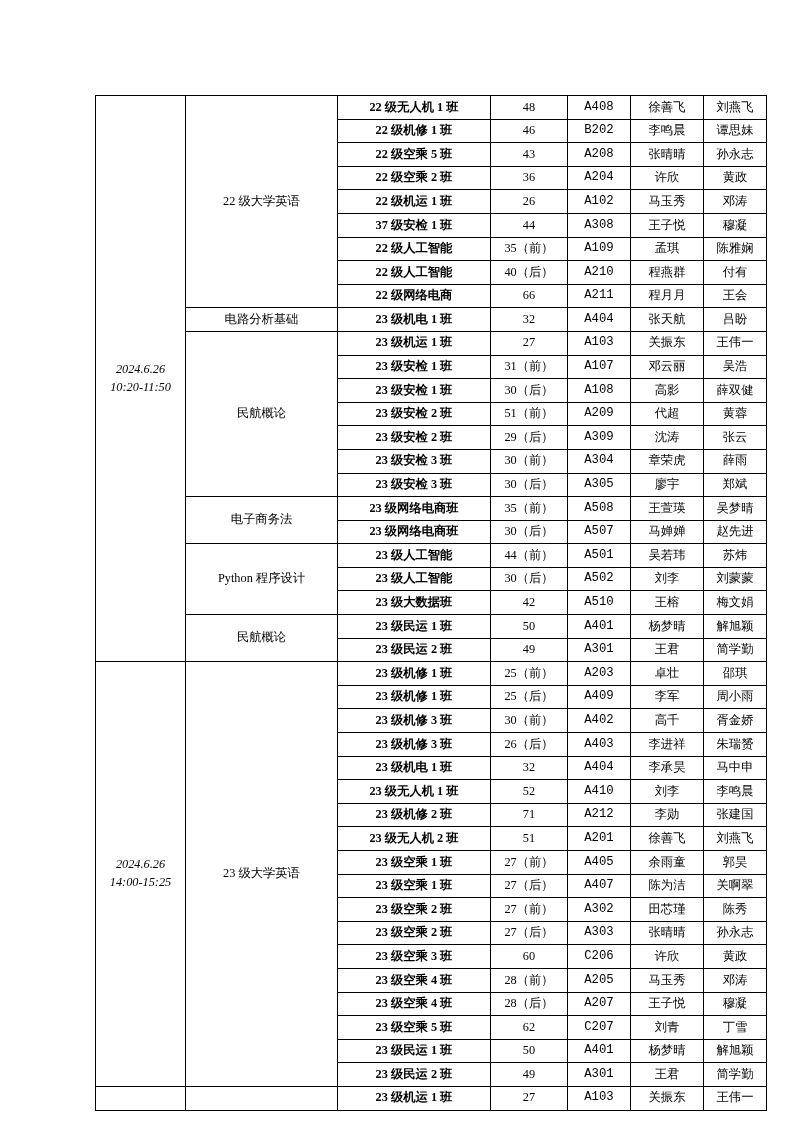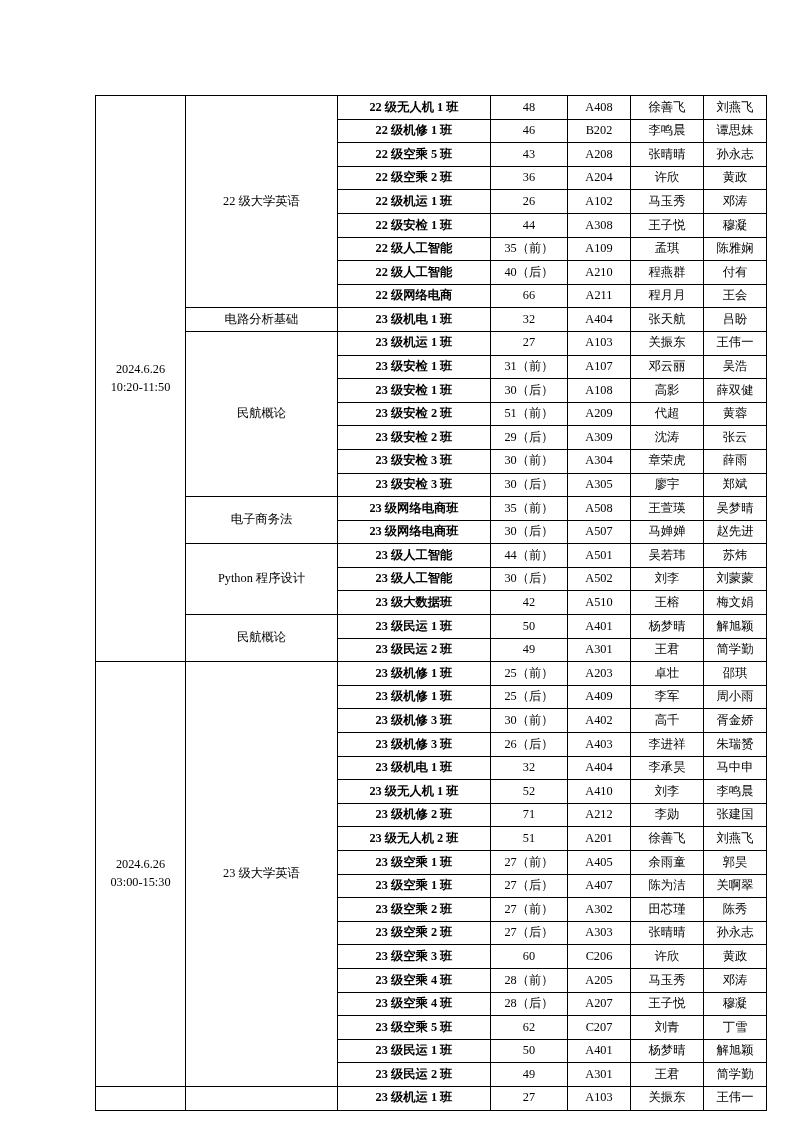--- a/index.html
+++ b/index.html
@@ -33,25 +33,26 @@
     vertical-align: middle;
     height: 22.6px;
     padding: 0 2px;
     overflow: hidden;
     white-space: nowrap;
   }
   td.c-time   { width: 85px; }
   td.c-course { width: 147px; }
   td.c-class  { width: 148px; font-weight: bold; }
   td.c-count  { width: 72px; }
-  td.c-room   { width: 58px; }
+  td.c-room   { width: 58px; font-family: Liberation Mono, monospace; }
   td.c-inv1   { width: 68px; }
   td.c-inv2   { width: 58px; }
   .timecell div {
     line-height: 1.45;
+    font-style: italic;
   }
 </style>
 </head>
 <body>
 
 <div class="page">
   <table class="schedule">
     <tbody>
         <tr>
           <td class="c-time timecell" rowspan="24">
@@ -87,21 +88,21 @@
           <td class="c-inv2">黄政</td>
         </tr>
         <tr>
           <td class="c-class">22 级机运 1 班</td>
           <td class="c-count">26</td>
           <td class="c-room">A102</td>
           <td class="c-inv1">马玉秀</td>
           <td class="c-inv2">邓涛</td>
         </tr>
         <tr>
-          <td class="c-class">22 级安检 1 班</td>
+          <td class="c-class">37 级安检 1 班</td>
           <td class="c-count">44</td>
           <td class="c-room">A308</td>
           <td class="c-inv1">王子悦</td>
           <td class="c-inv2">穆凝</td>
         </tr>
         <tr>
           <td class="c-class">22 级人工智能</td>
           <td class="c-count">35（前）</td>
           <td class="c-room">A109</td>
           <td class="c-inv1">孟琪</td>
@@ -227,21 +228,21 @@
         <tr>
           <td class="c-class">23 级民运 2 班</td>
           <td class="c-count">49</td>
           <td class="c-room">A301</td>
           <td class="c-inv1">王君</td>
           <td class="c-inv2">简学勤</td>
         </tr>
         <tr>
           <td class="c-time timecell" rowspan="18">
             <div>2024.6.26</div>
-            <div>03:00-15:30</div>
+            <div>14:00-15:25</div>
           </td>
           <td class="c-course" rowspan="18">23 级大学英语</td>
           <td class="c-class">23 级机修 1 班</td>
           <td class="c-count">25（前）</td>
           <td class="c-room">A203</td>
           <td class="c-inv1">卓壮</td>
           <td class="c-inv2">邵琪</td>
         </tr>
         <tr>
           <td class="c-class">23 级机修 1 班</td>

